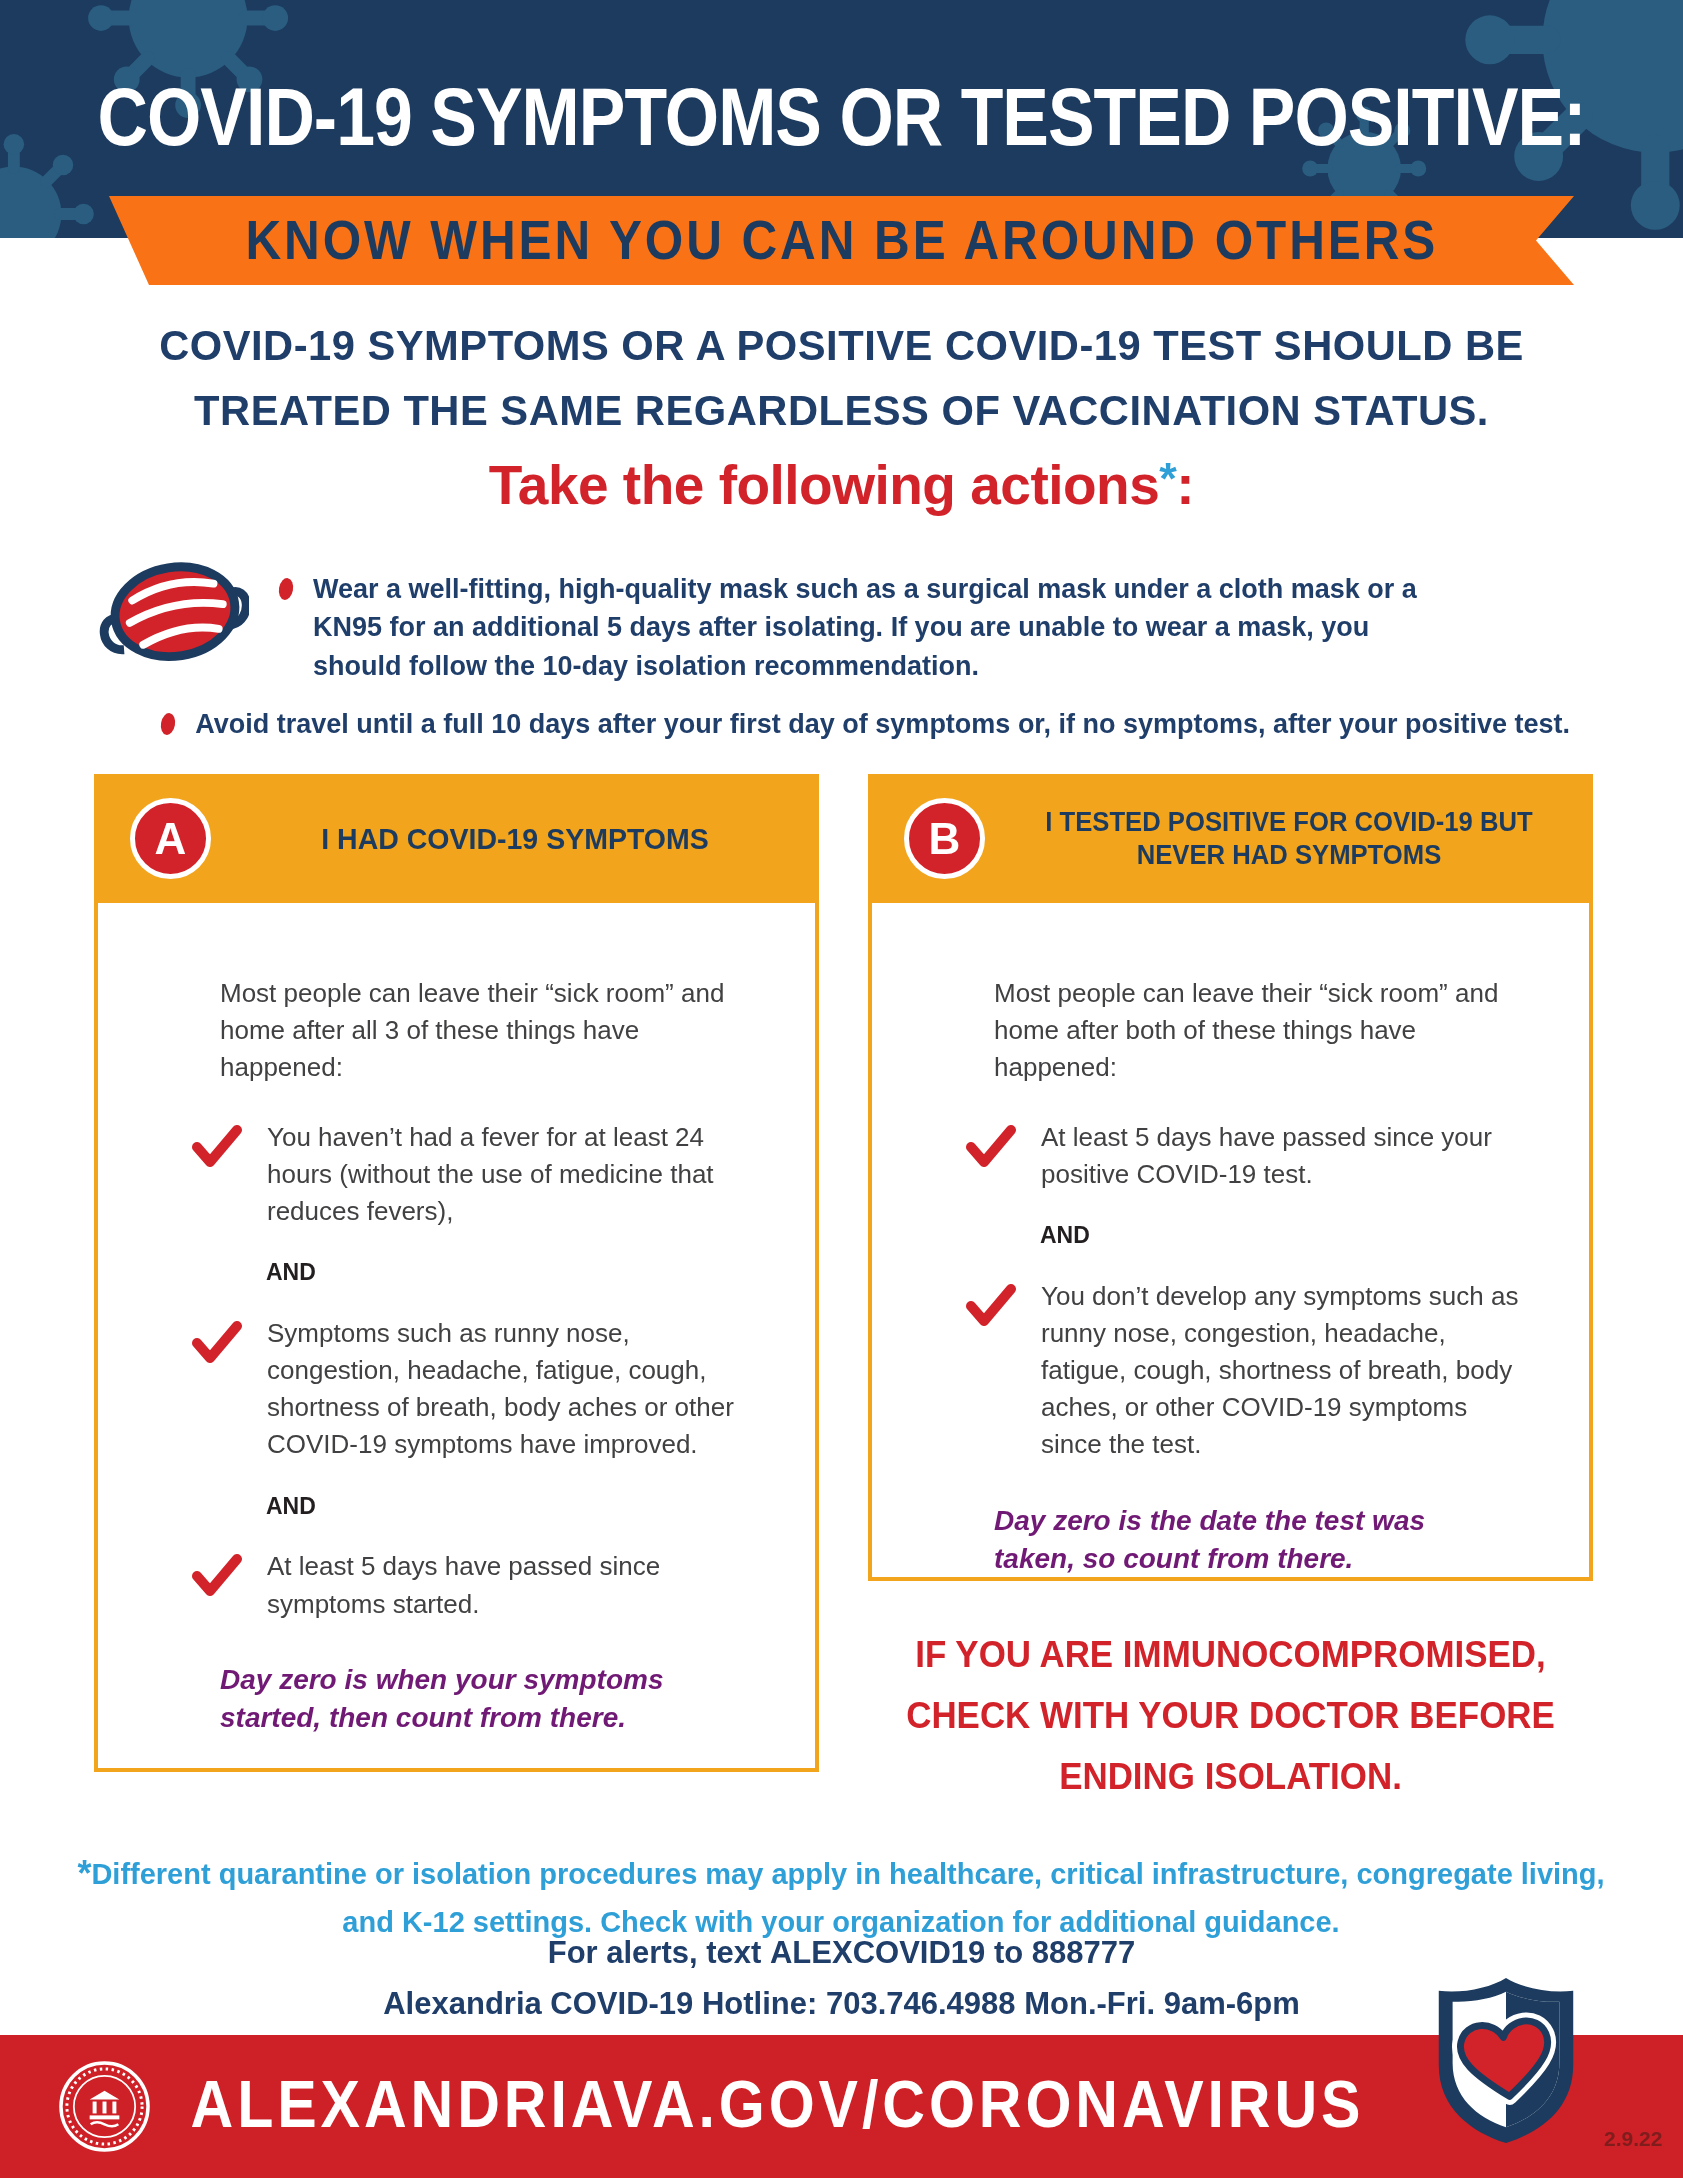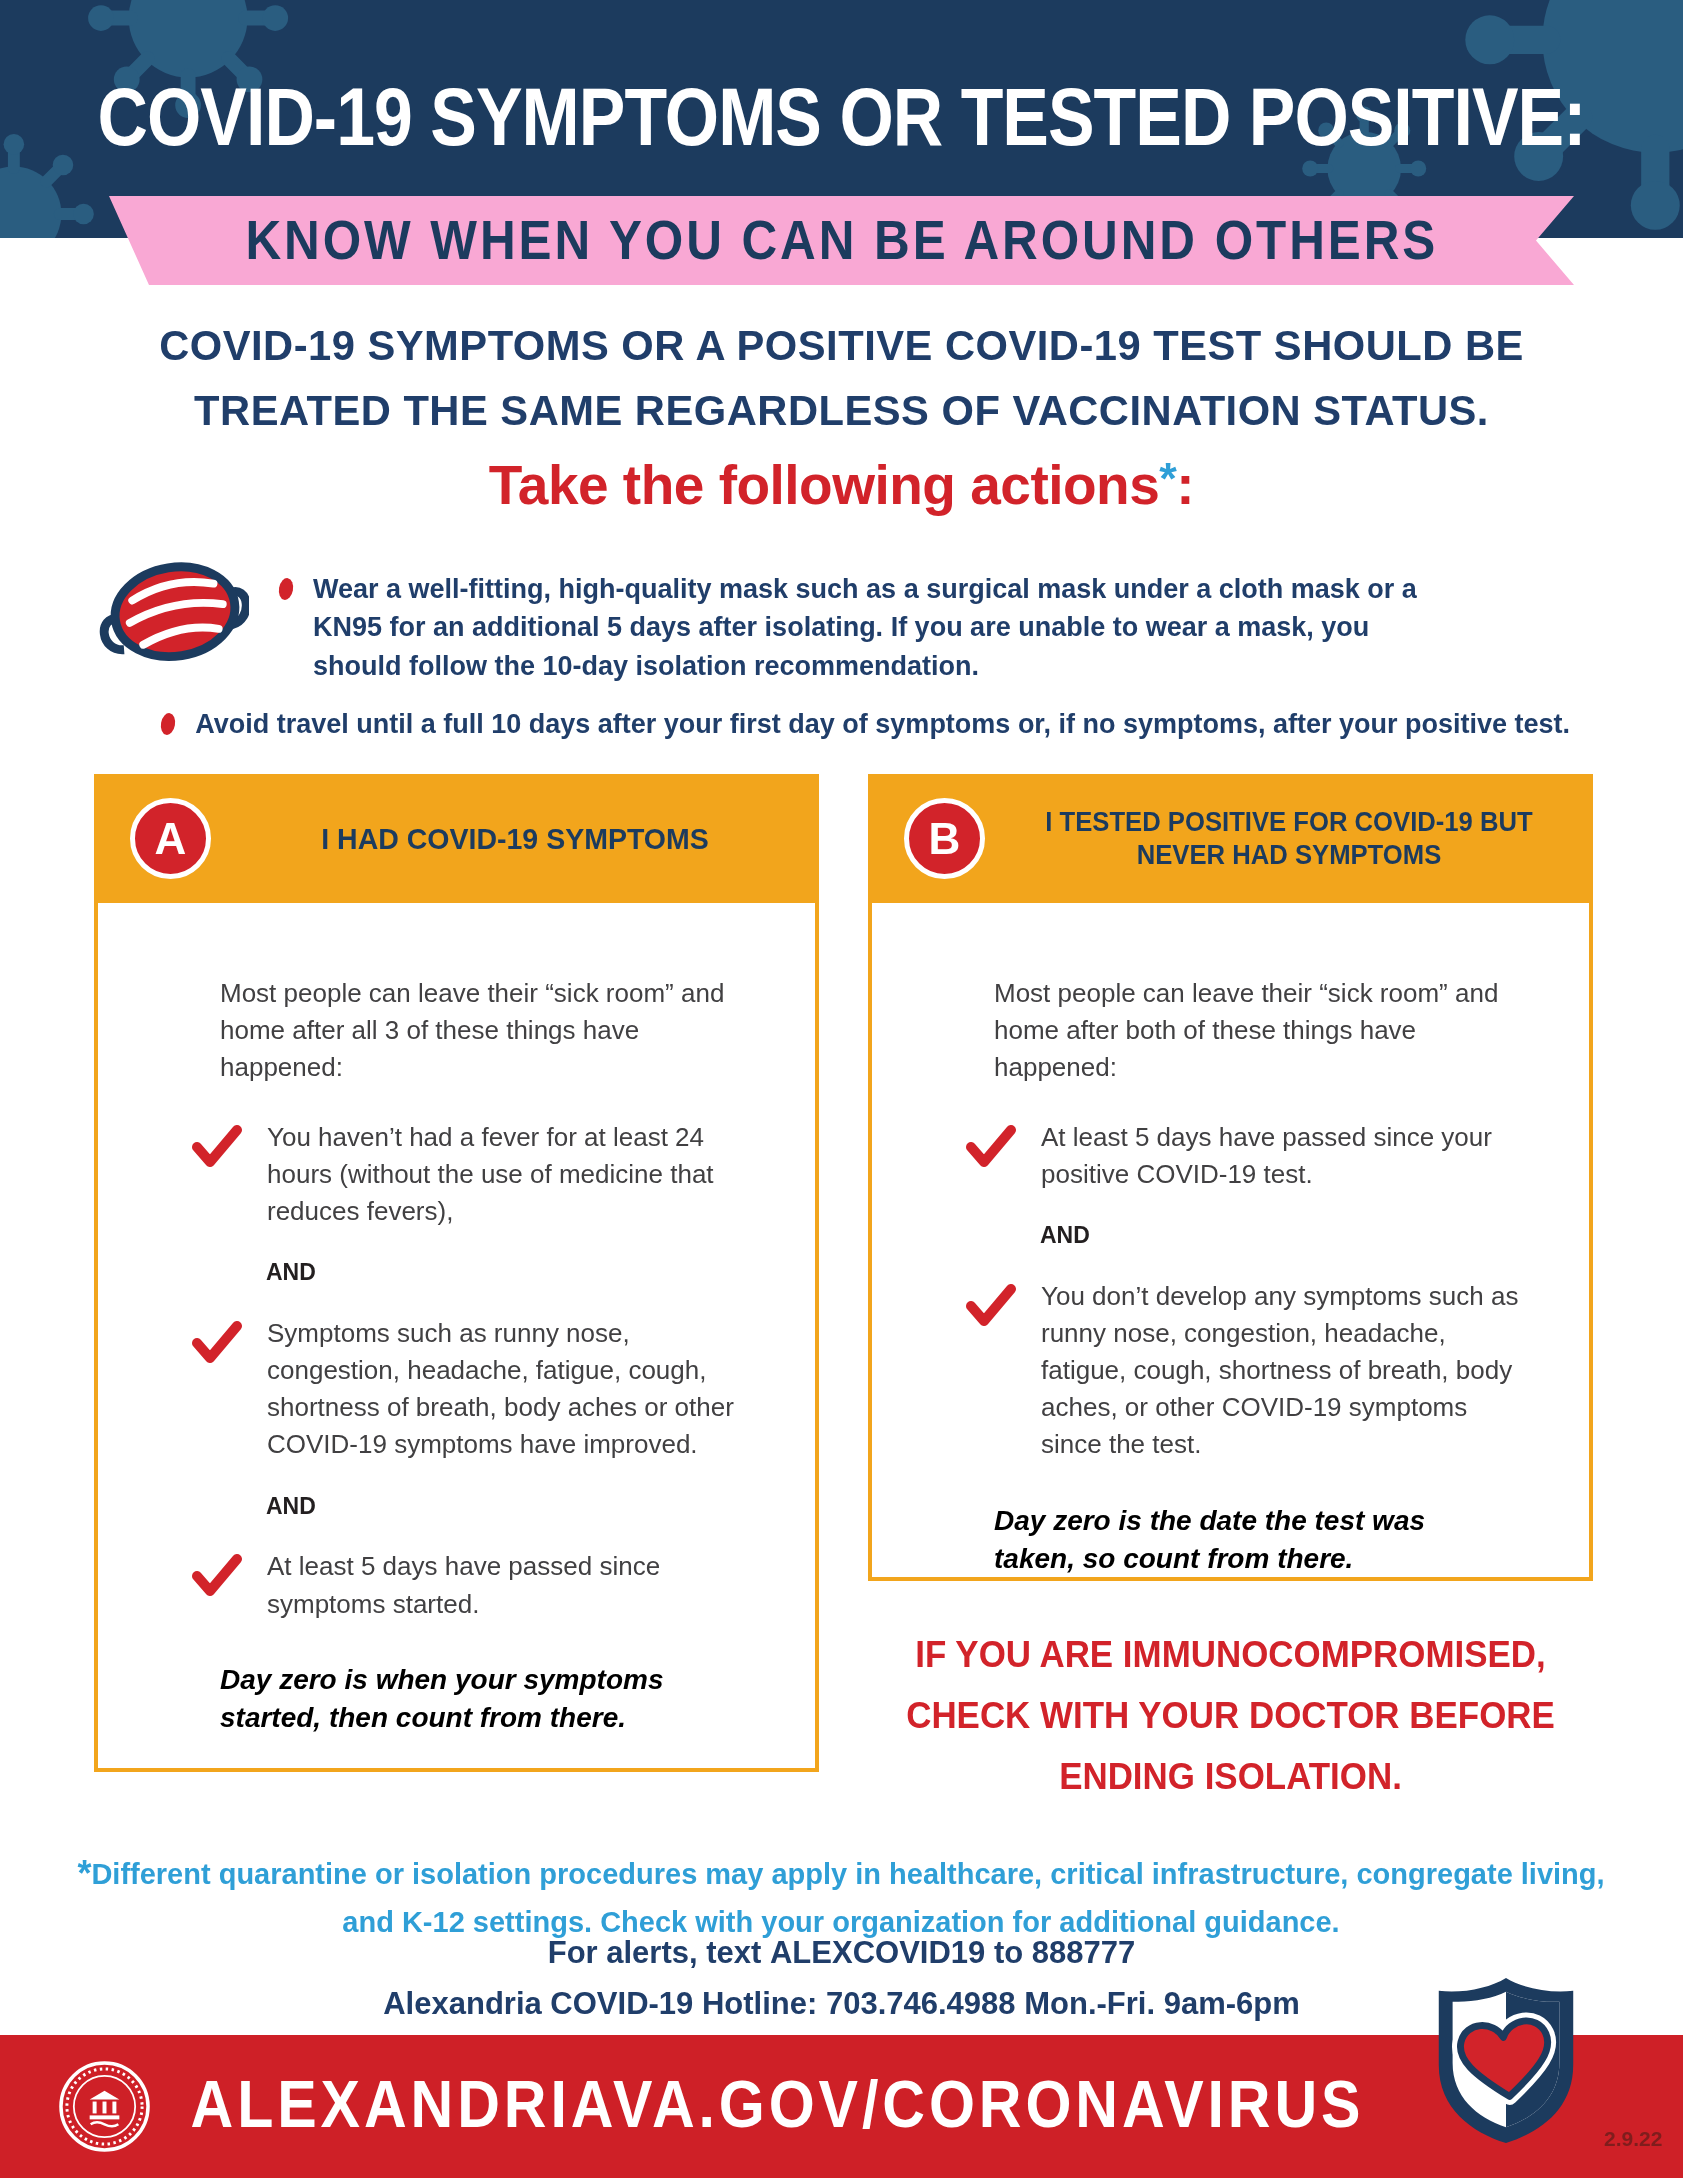--- a/index.html
+++ b/index.html
@@ -11,21 +11,21 @@
   }
   
   .header-band{position:absolute;left:0;top:0;width:1683px;height:238px;background:#1c3b5e;overflow:hidden;}
   .header-band svg{position:absolute;left:0;top:0;}
   .page-title{
     position:absolute;left:0;top:71px;width:1683px;text-align:center;
     color:#ffffff;font-weight:bold;font-size:72px;letter-spacing:-1px;
     transform:scale(0.97,1.12);transform-origin:center top;white-space:nowrap;
   }
   .ribbon{
-    position:absolute;left:109px;top:196px;width:1465px;height:89px;background:#f9a8d4;
+    position:absolute;left:109px;top:196px;width:1465px;height:89px;background:#f97316;
     clip-path:polygon(0 0,100% 0,calc(100% - 38px) 50%,100% 100%,40px 100%);
     display:flex;align-items:center;justify-content:center;
   }
   .ribbon-label{
     color:#1c3b5e;font-weight:bold;font-size:51px;letter-spacing:3px;
     transform:scale(0.97,1.08);white-space:nowrap;
   }
   
   .statement{
     position:absolute;left:0;top:313px;width:1683px;text-align:center;
@@ -69,21 +69,21 @@
   }
   .column-a .panel{height:869px;}
   .column-b .panel{height:678px;}
   .column-intro{margin:0 0 32px 122px;}
   .check-item{display:flex;margin:26px 0 0 94px;}
   .check-item:first-of-type{margin-top:0;}
   .check-glyph{flex:0 0 auto;width:50px;margin:6px 25px 0 0;}
   .and-connector{margin:26px 0 26px 168px;font-weight:bold;color:#231f20;font-size:23px;}
   .column-note{
     margin:38px 54px 0 122px;font-weight:bold;font-style:italic;
-    color:#000000;font-size:28px;line-height:1.36;
+    color:#701a75;font-size:28px;line-height:1.36;
   }
   
   .warning-text{
     position:absolute;left:868px;top:1624px;width:725px;text-align:center;
     color:#d2232a;font-weight:bold;font-size:36px;line-height:1.7;
     white-space:pre-line;transform:scaleX(0.97);
   }
   
   .footnote{
     position:absolute;left:69px;top:1847px;width:1544px;text-align:center;

